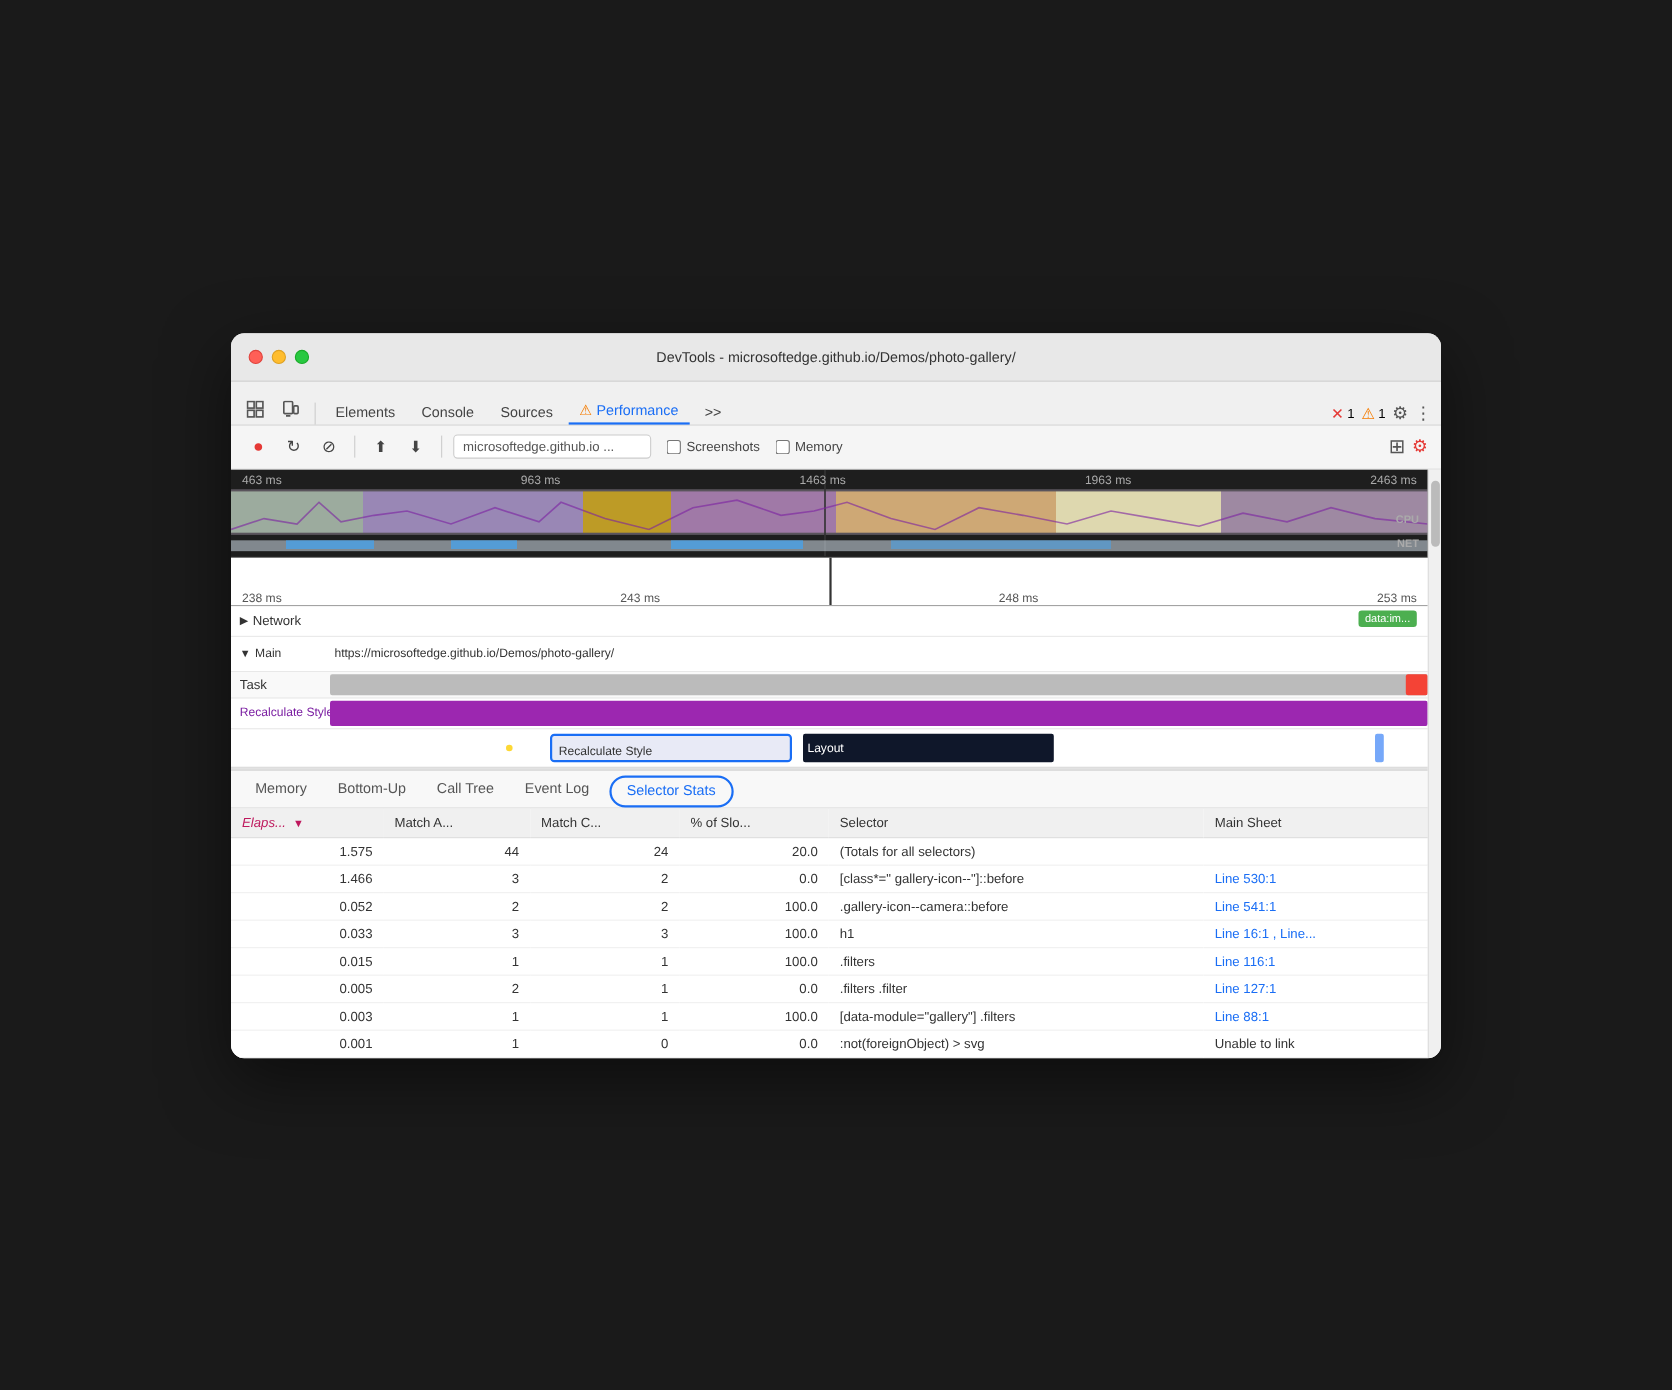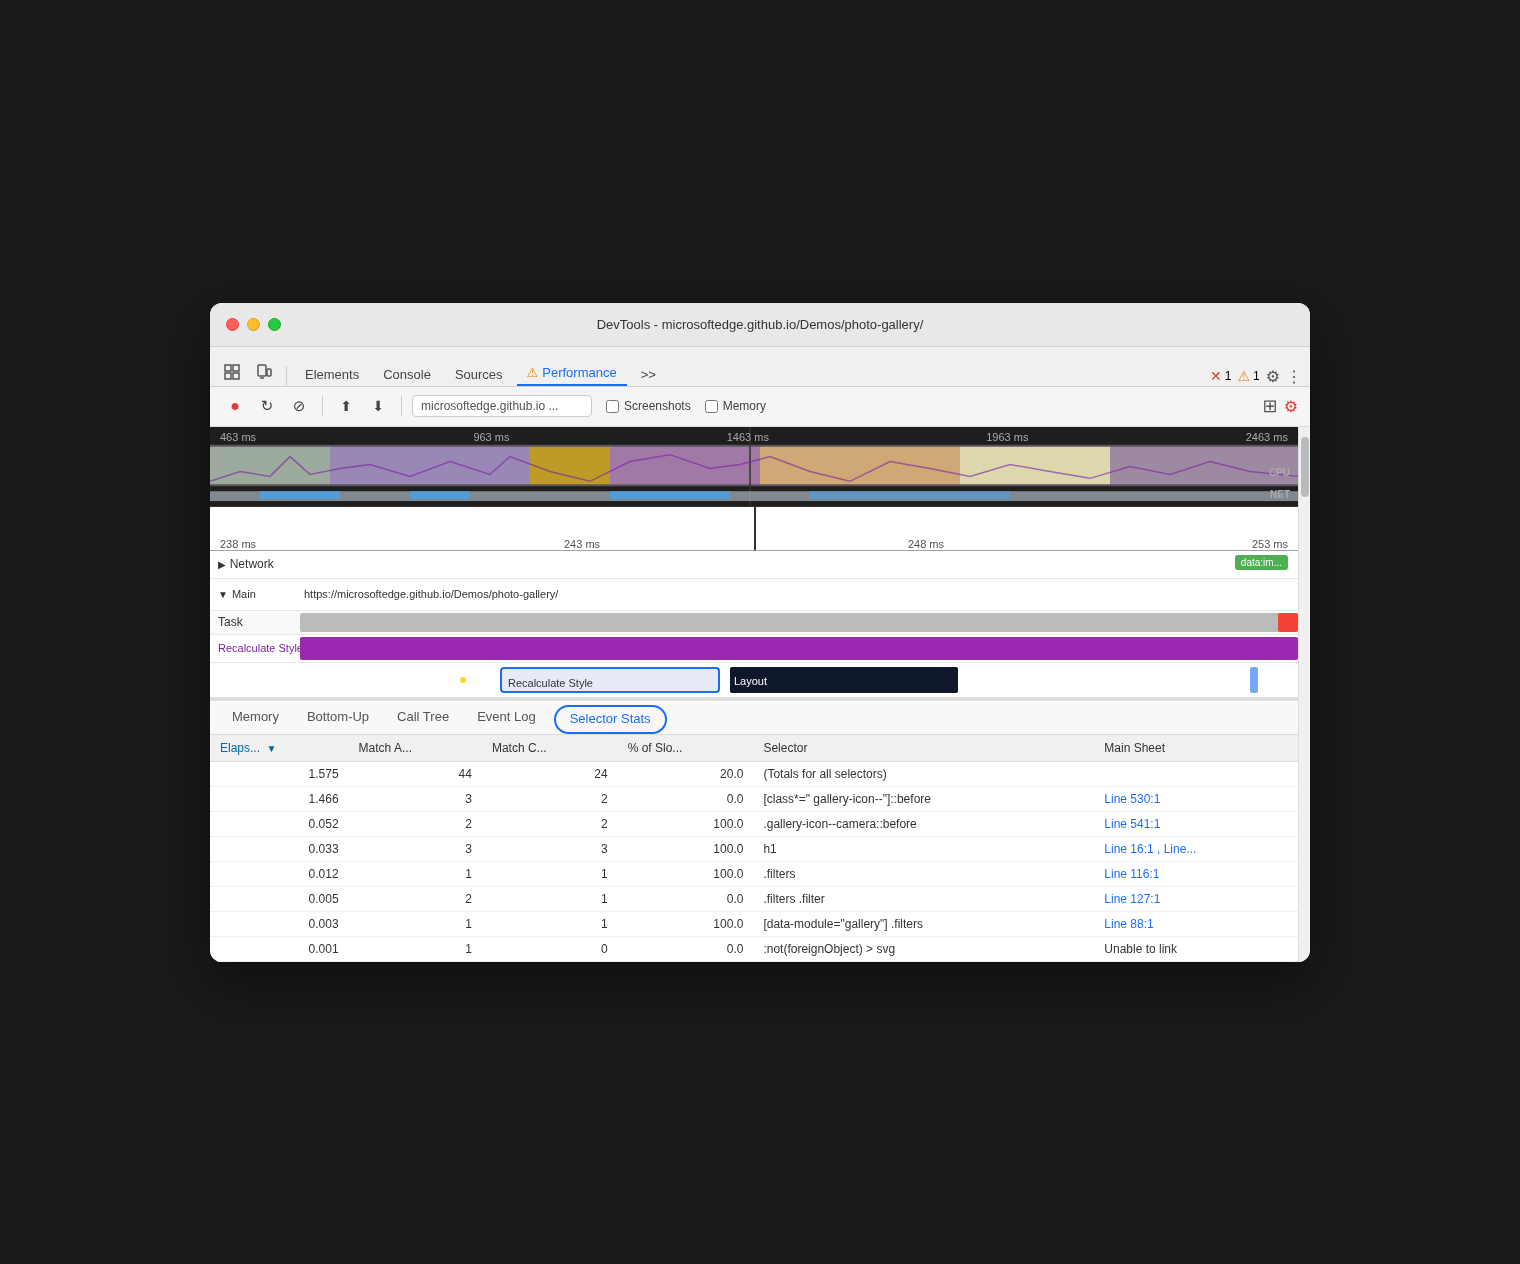--- a/index.html
+++ b/index.html
@@ -307,21 +307,22 @@
     }
     .data-table th {
       padding: 6px 10px;
       text-align: left;
       font-weight: 500;
       color: #333;
       cursor: pointer;
       white-space: nowrap;
     }
     .data-table th.sorted {
-      color: #0369a1;
+      color: #be185d;
+      font-style: italic;
     }
     .data-table th .sort-arrow { font-size: 10px; margin-left: 3px; }
     .data-table td {
       padding: 5px 10px;
       border-bottom: 1px solid #f0f0f0;
       color: #333;
     }
     .data-table td.num { text-align: right; font-variant-numeric: tabular-nums; }
     .data-table td.link { color: #1a6ef5; cursor: pointer; }
 
@@ -588,21 +589,21 @@
     </tr>
               <tr>
       <td class="num">0.033</td>
       <td class="num">3</td>
       <td class="num">3</td>
       <td class="num">100.0</td>
       <td>h1</td>
       <td class="link">Line 16:1 , Line...</td>
     </tr>
               <tr>
-      <td class="num">0.012</td>
+      <td class="num">0.015</td>
       <td class="num">1</td>
       <td class="num">1</td>
       <td class="num">100.0</td>
       <td>.filters</td>
       <td class="link">Line 116:1</td>
     </tr>
               <tr>
       <td class="num">0.005</td>
       <td class="num">2</td>
       <td class="num">1</td>

